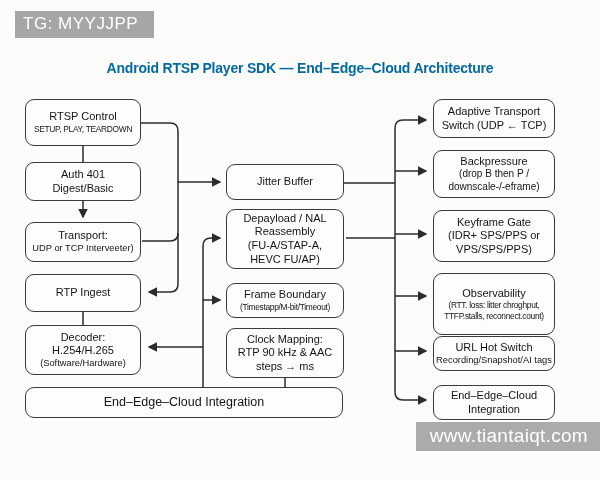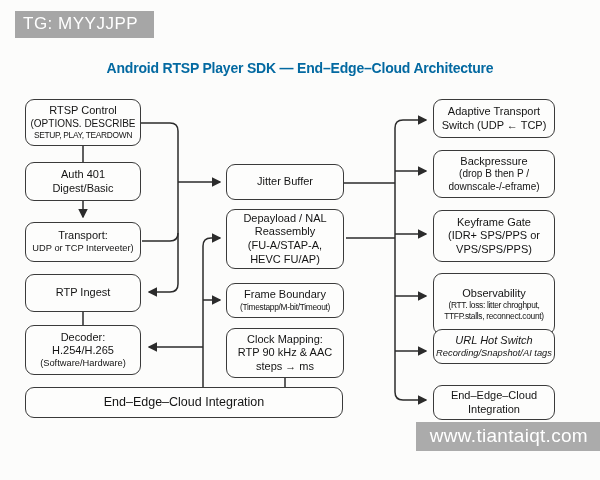--- a/index.html
+++ b/index.html
@@ -82,21 +82,20 @@
       <path d="M395 392 Q395 400 403 400 H426" marker-end="url(#arr)"></path>
     </g>
   </svg>
 
   <div class="badge">TG: MYYJJPP</div>
   <div class="title">Android RTSP Player SDK — End–Edge–Cloud Architecture</div>
   <div class="watermark">www.tiantaiqt.com</div>
 
   <div class="node colL" style="top:99px;height:47px;">
     <span class="ln">RTSP Control</span>
-    <span class="ln md">(OPTIONS. DESCRIBE</span>
     <span class="ln xs">SETUP, PLAY, TEARDOWN</span>
   </div>
   <div class="node colL" style="top:162px;height:39px;">
     <span class="ln">Auth 401</span>
     <span class="ln">Digest/Basic</span>
   </div>
   <div class="node colL" style="top:222px;height:40px;">
     <span class="ln">Transport:</span>
     <span class="ln sm">UDP or TCP Interveeter)</span>
   </div>
@@ -144,21 +143,21 @@
   <div class="node colR" style="top:210px;height:52px;">
     <span class="ln">Keyframe Gate</span>
     <span class="ln">(IDR+ SPS/PPS or</span>
     <span class="ln">VPS/SPS/PPS)</span>
   </div>
   <div class="node colR" style="top:273px;height:62px;">
     <span class="ln">Observability</span>
     <span class="ln xs">(RTT. loss: litter chroghput,</span>
     <span class="ln xs">TTFP.stalls, reconnect.count)</span>
   </div>
-  <div class="node colR" style="top:329px;height:35px;font-style:italic;">
+  <div class="node colR" style="top:336px;height:35px;">
     <span class="ln">URL Hot Switch</span>
     <span class="ln sm">Recording/Snapshot/AI tags</span>
   </div>
   <div class="node colR" style="top:385px;height:35px;">
     <span class="ln">End–Edge–Cloud</span>
     <span class="ln">Integration</span>
   </div>
 
 </div>
 

